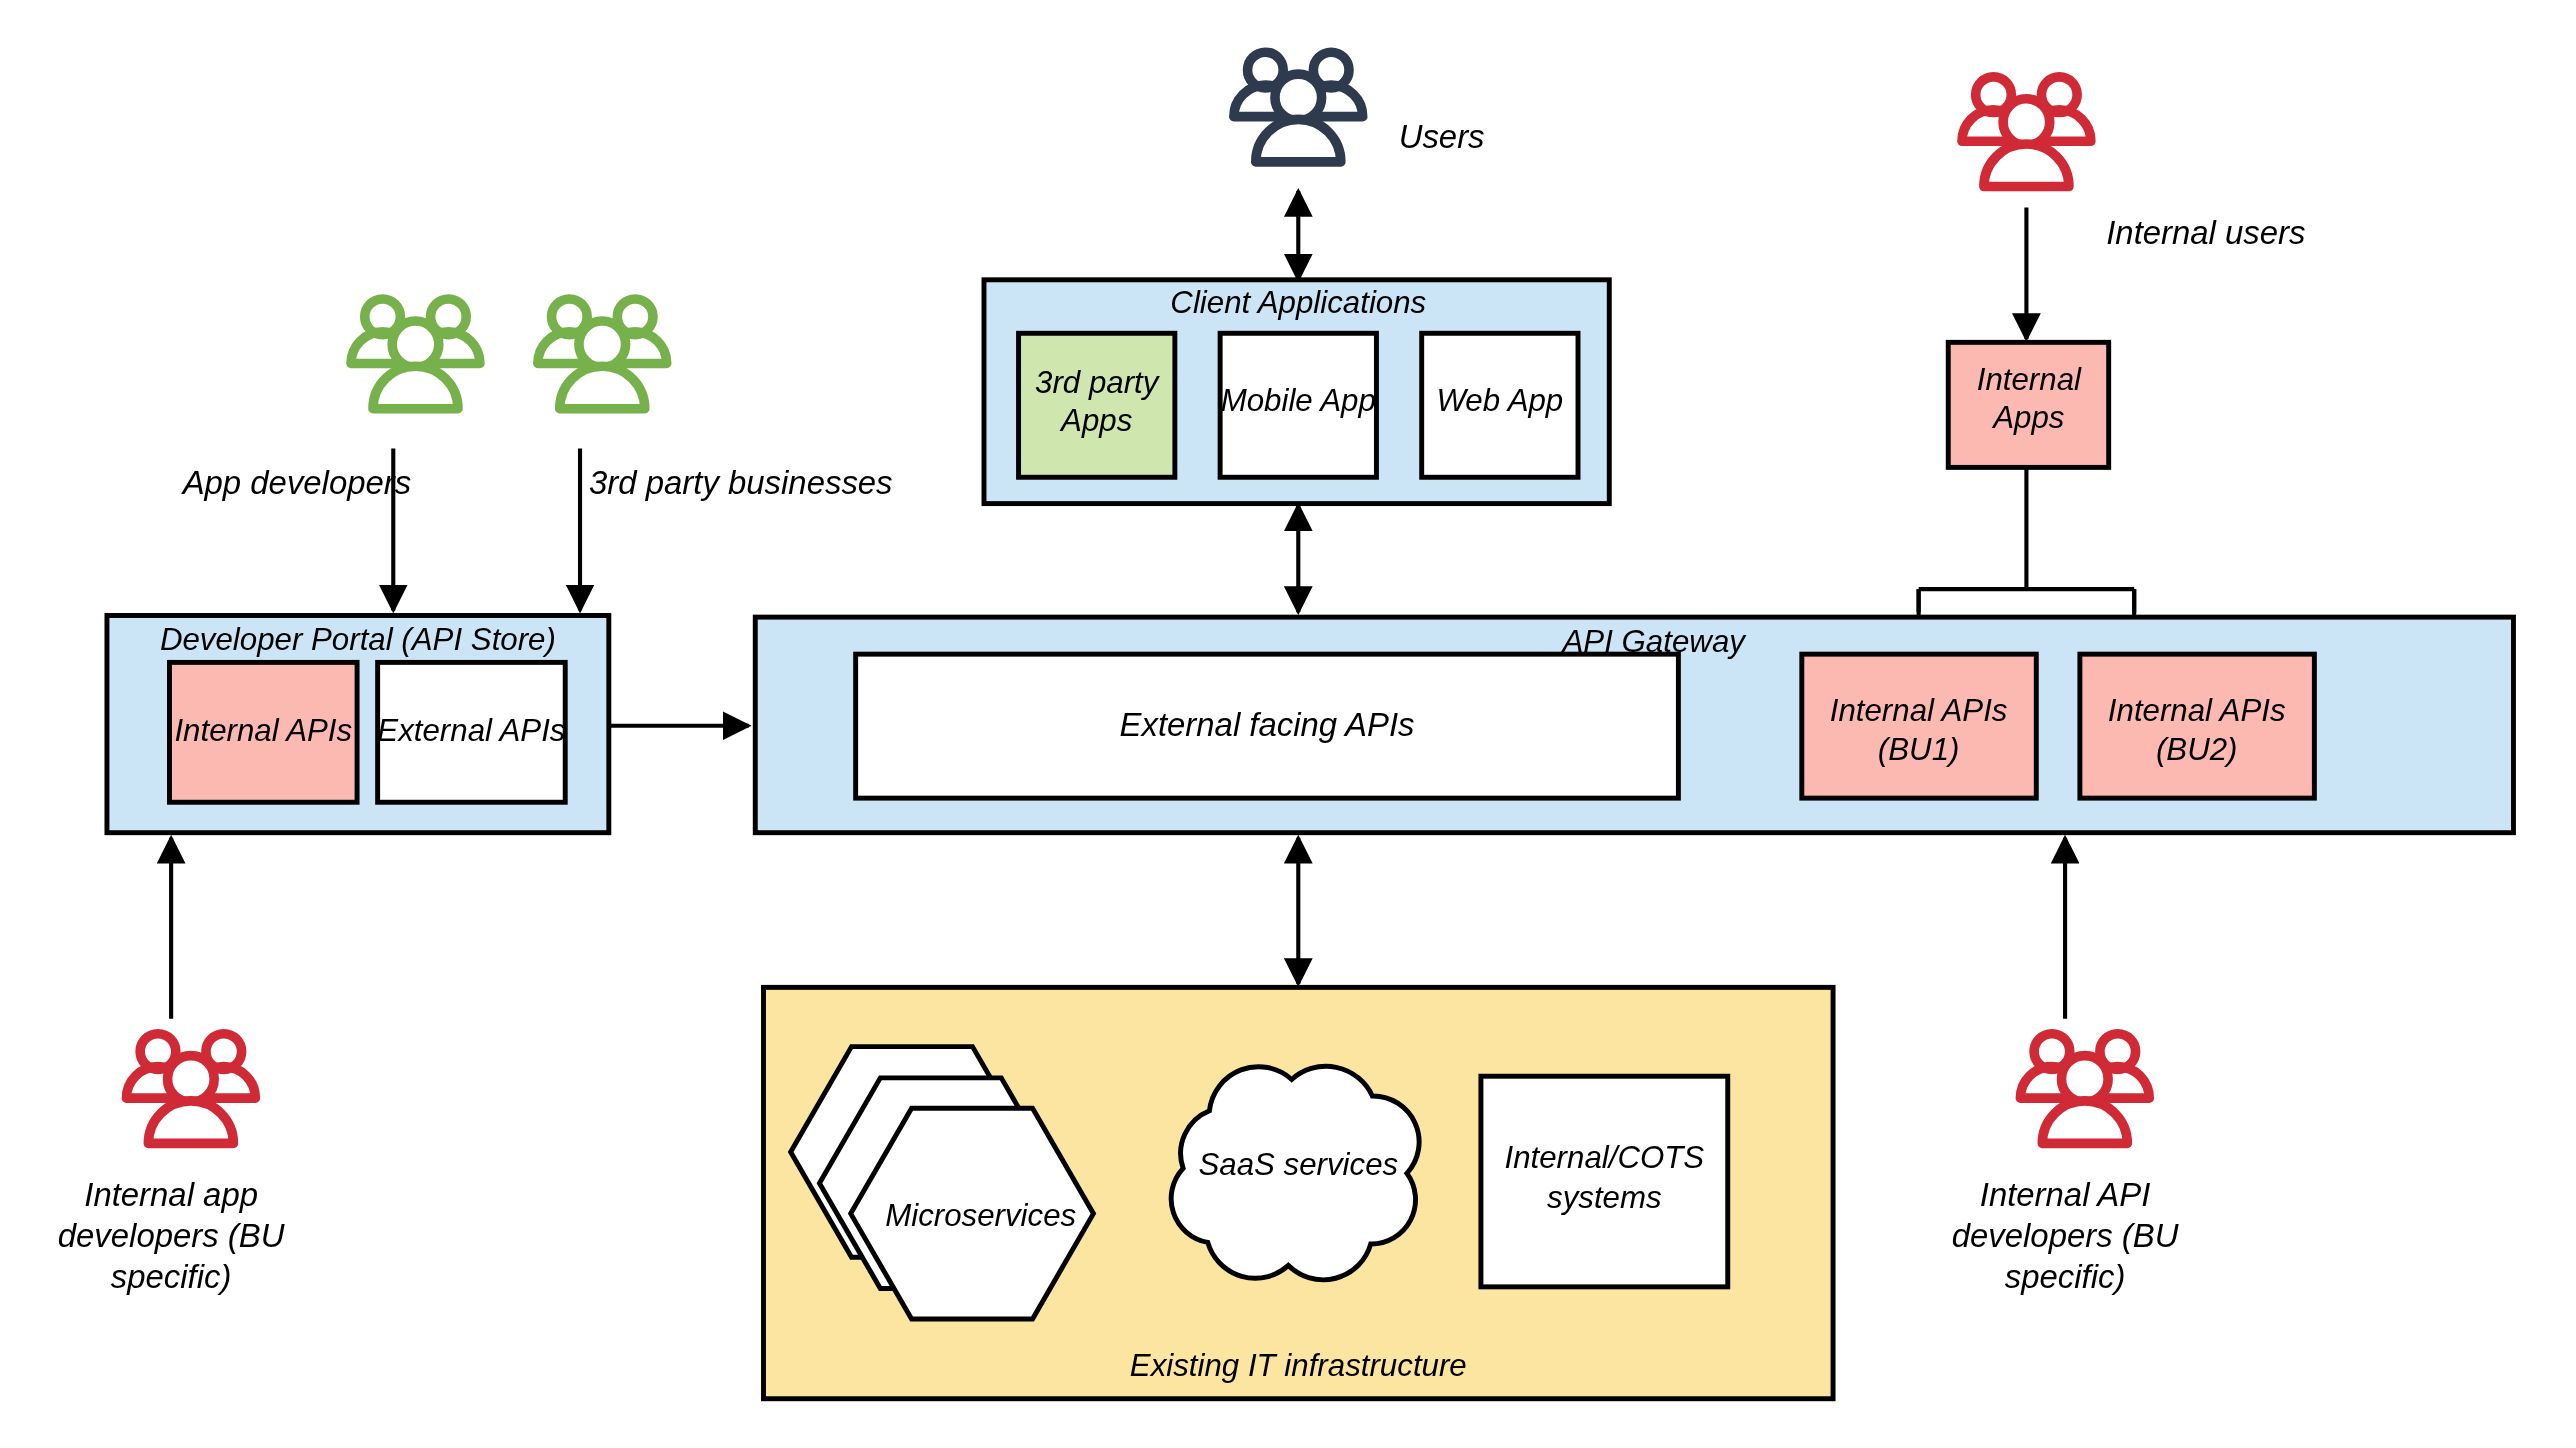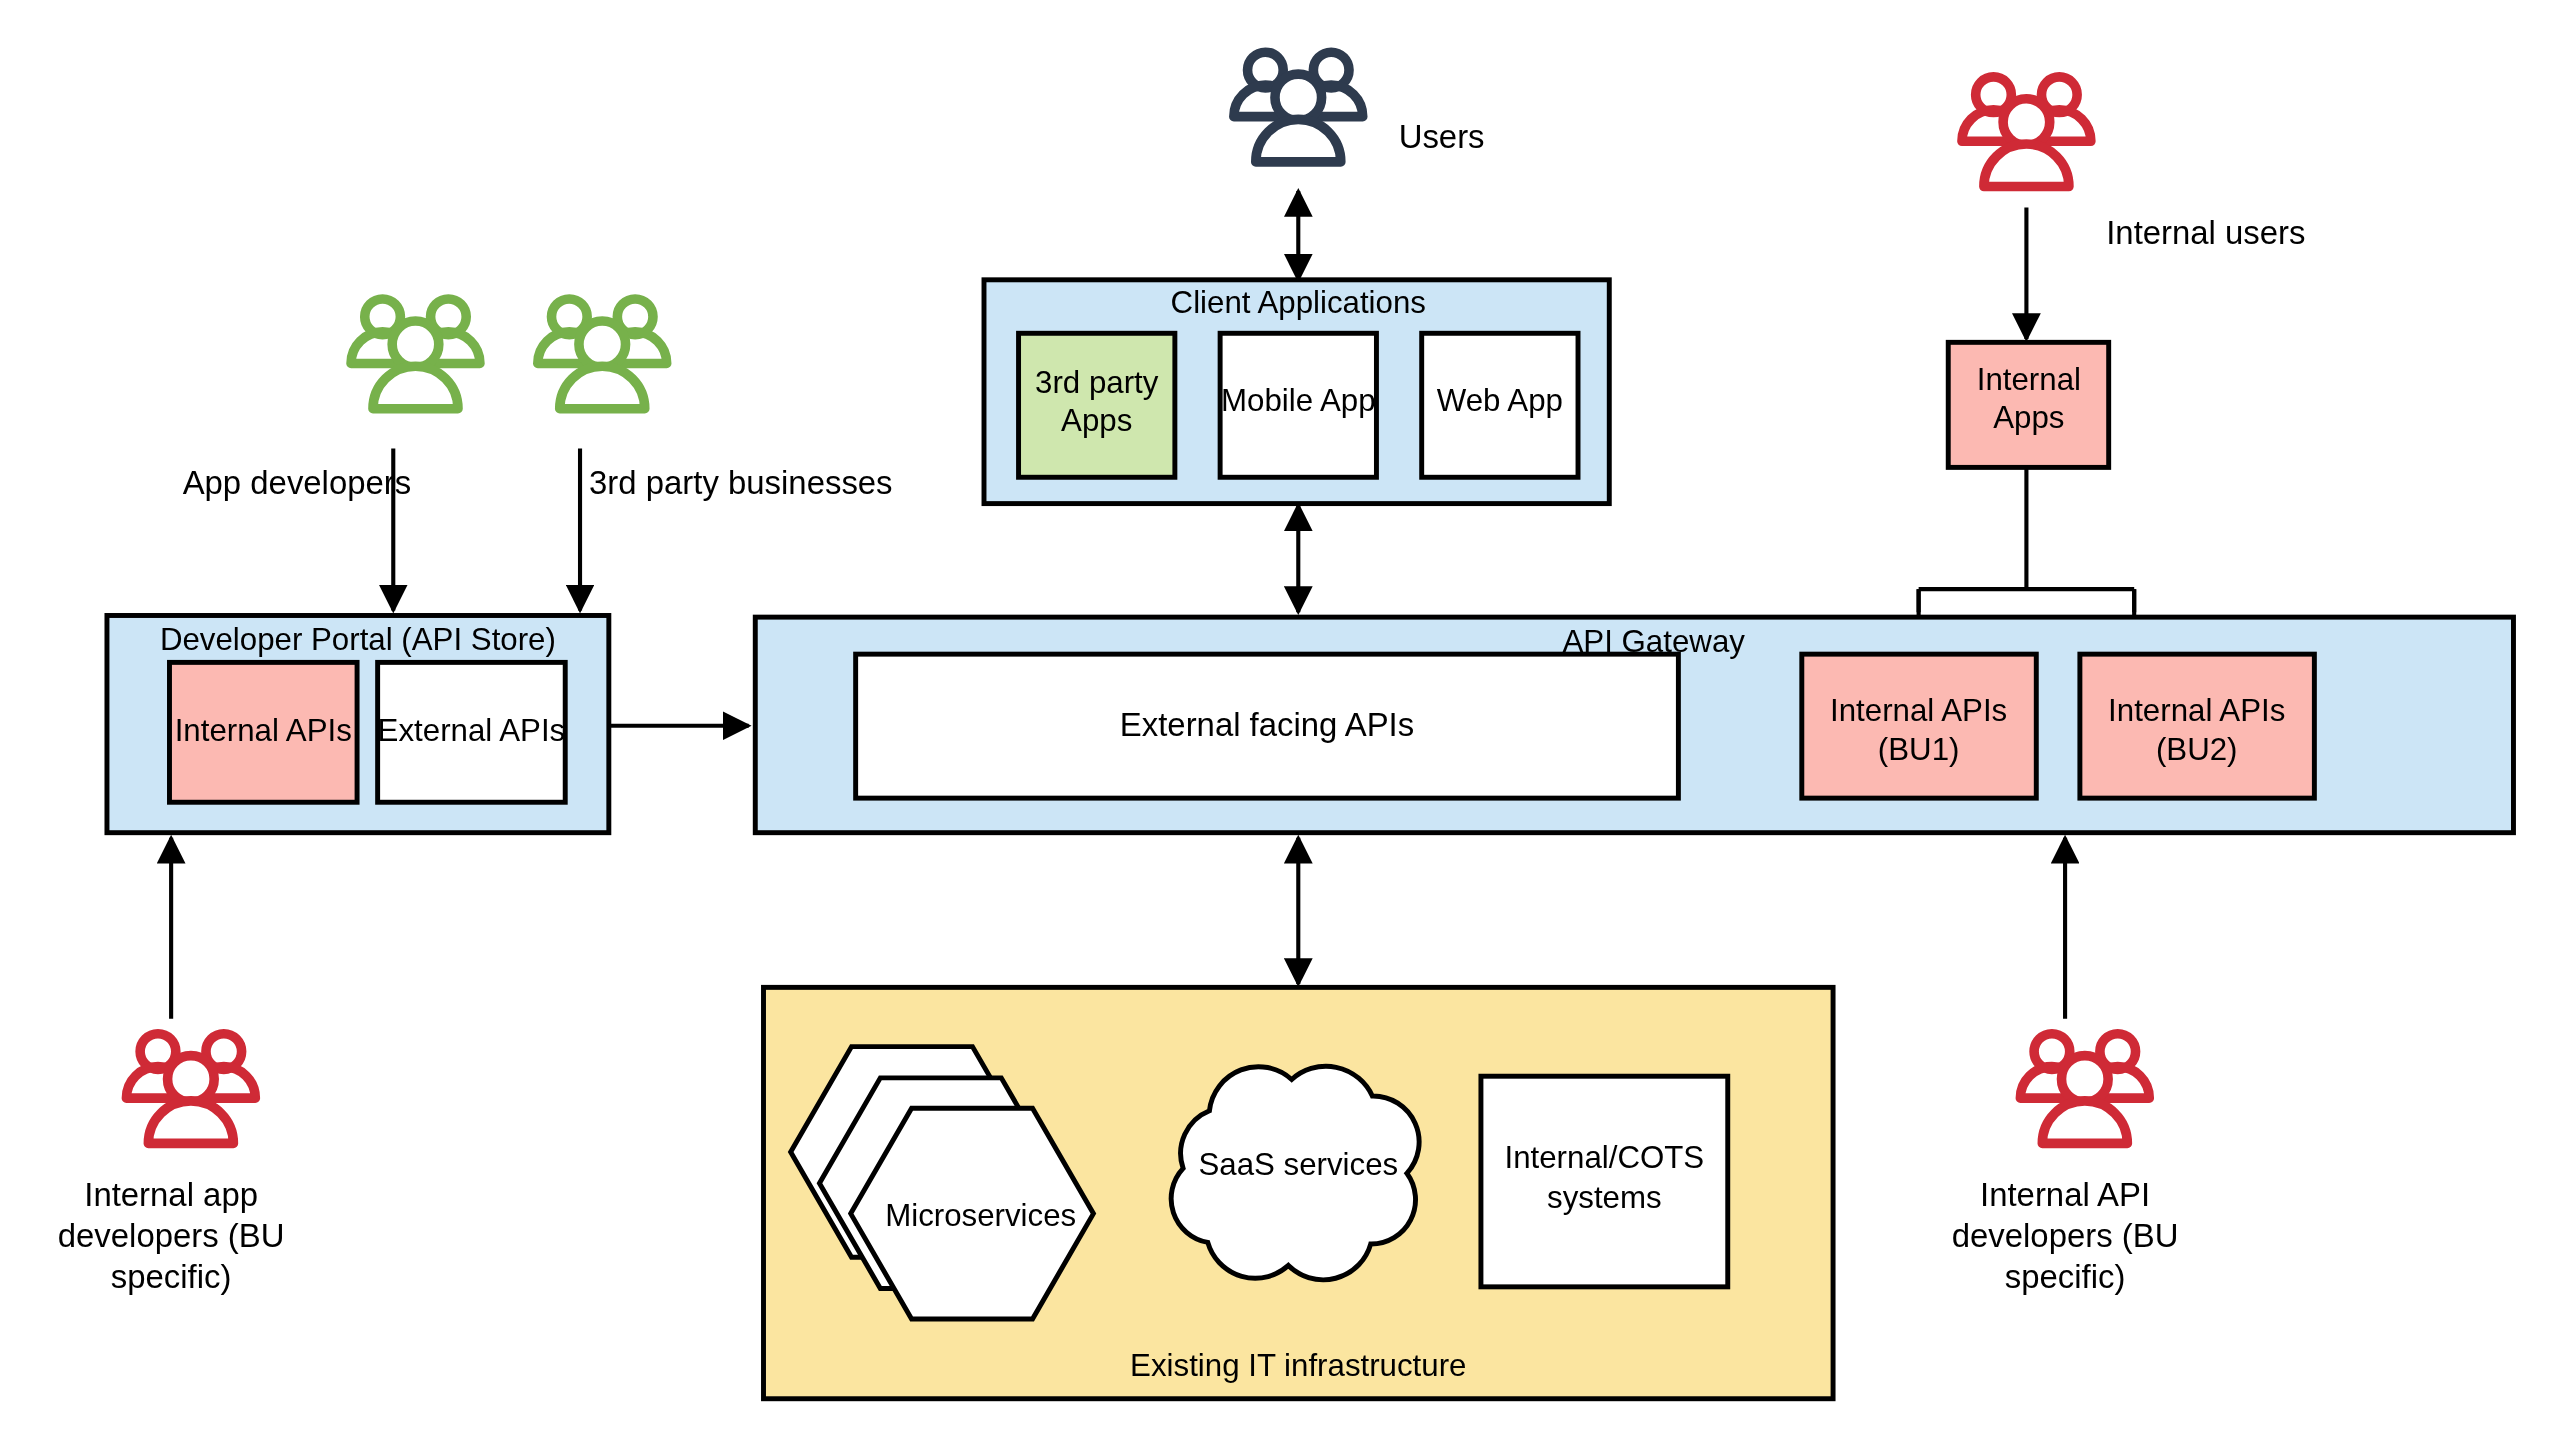--- a/index.html
+++ b/index.html
@@ -1,17 +1,17 @@
 <!DOCTYPE html>
 <html style="font-size:13px"><head>
 <meta charset="utf-8">
 <style>
   html,body{margin:0;padding:0;background:#ffffff;}
   body{font-family:"Liberation Sans", sans-serif;}
-  #stage{position:relative;width:2552px;height:1449px;background:#ffffff;overflow:hidden;}
+  #stage{position:relative;width:2552px;height:1449px;background:#ffffff;overflow:hidden;font-style:italic;}
   svg{display:block;}
   .lbl{font-family:"Liberation Sans", sans-serif;fill:#000000;}
   text{white-space:pre;}
 </style>
 </head>
 <body>
 
 <div id="stage">
 <svg width="2576" height="1449" viewBox="0 0 3131 1761" xmlns="http://www.w3.org/2000/svg">
   <defs>

